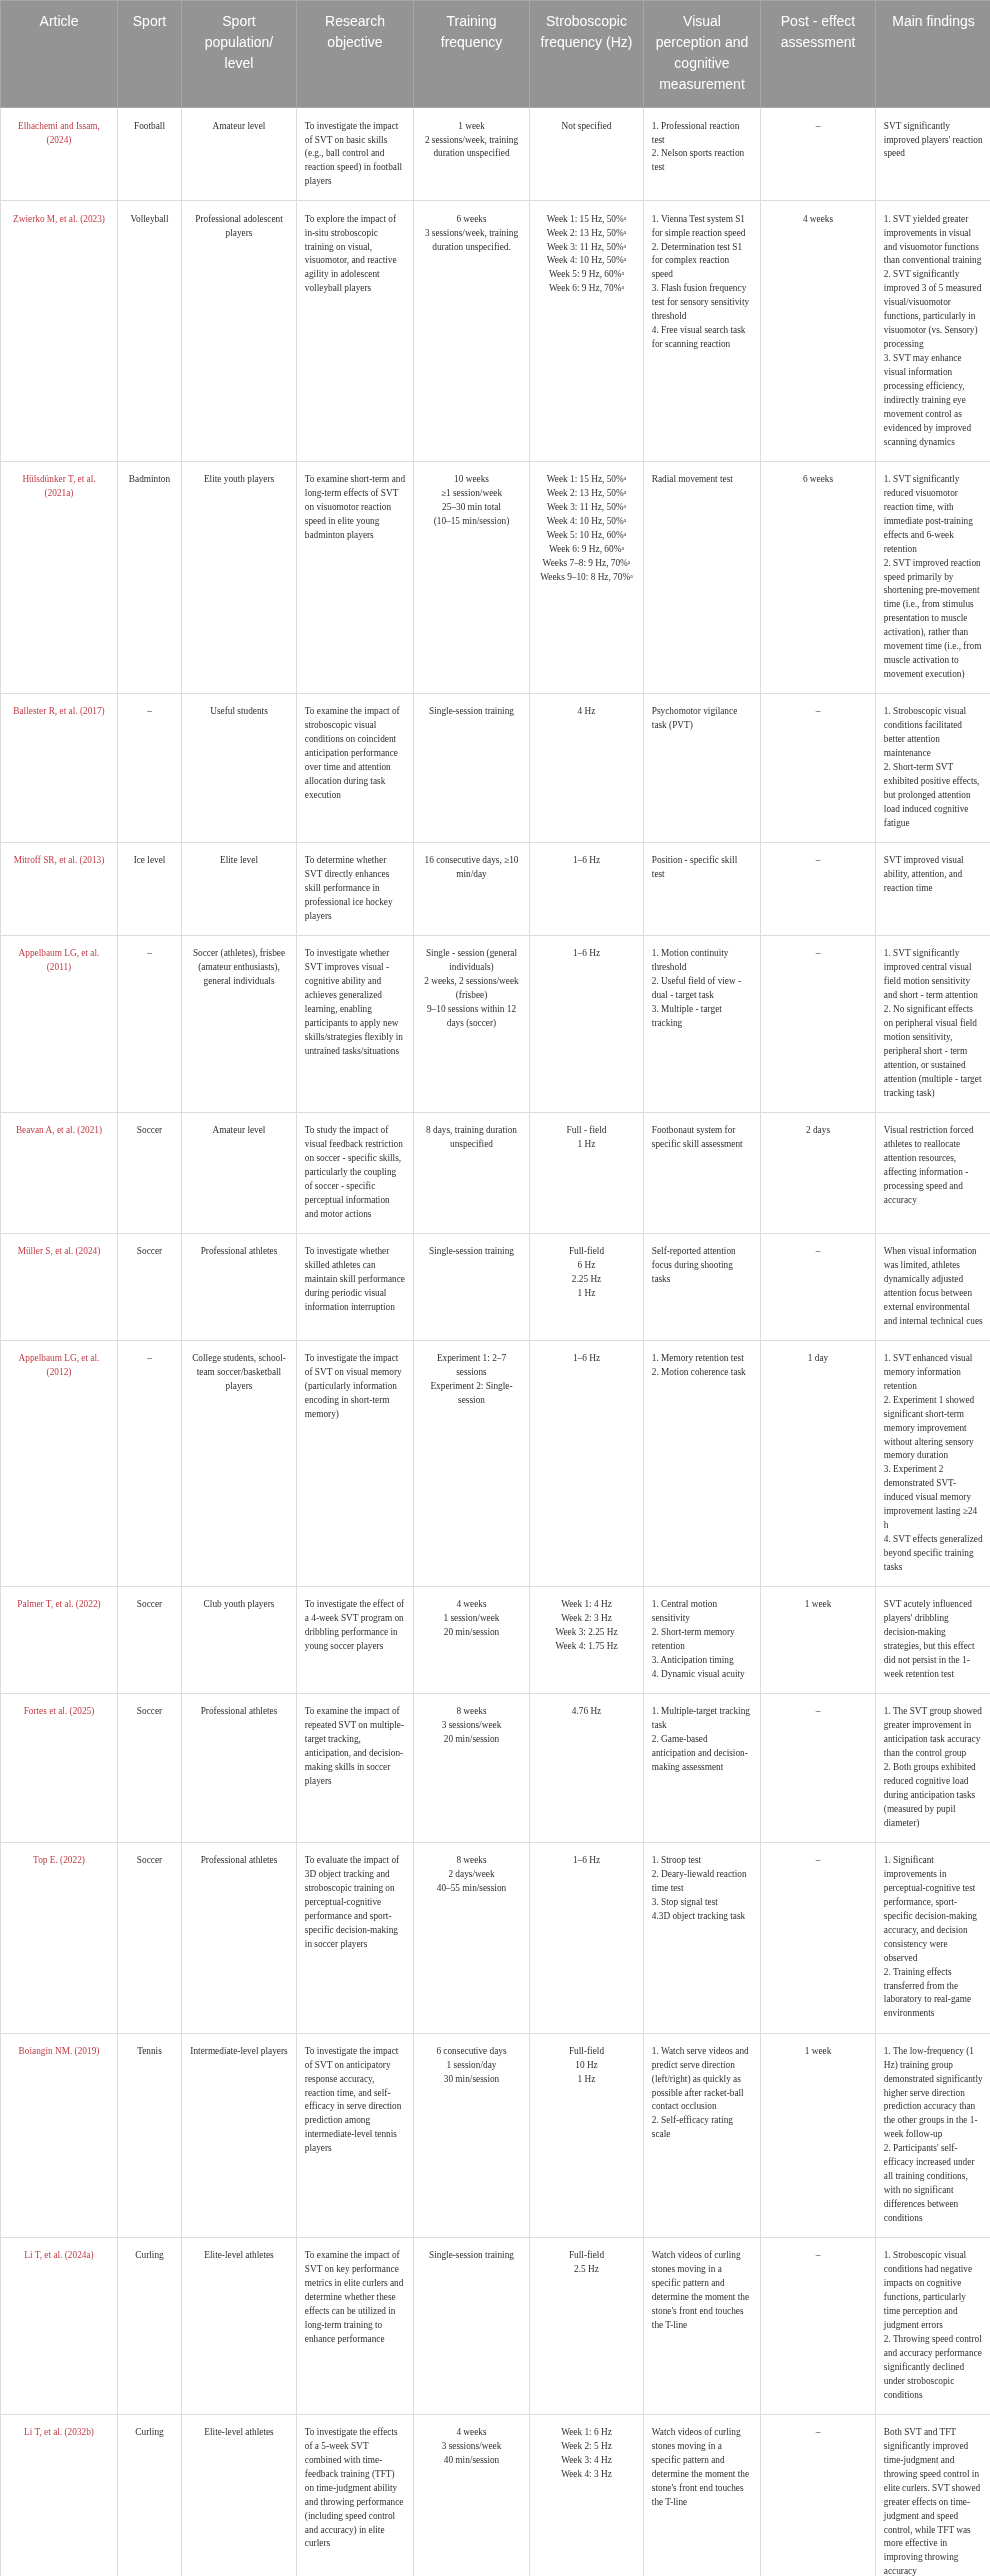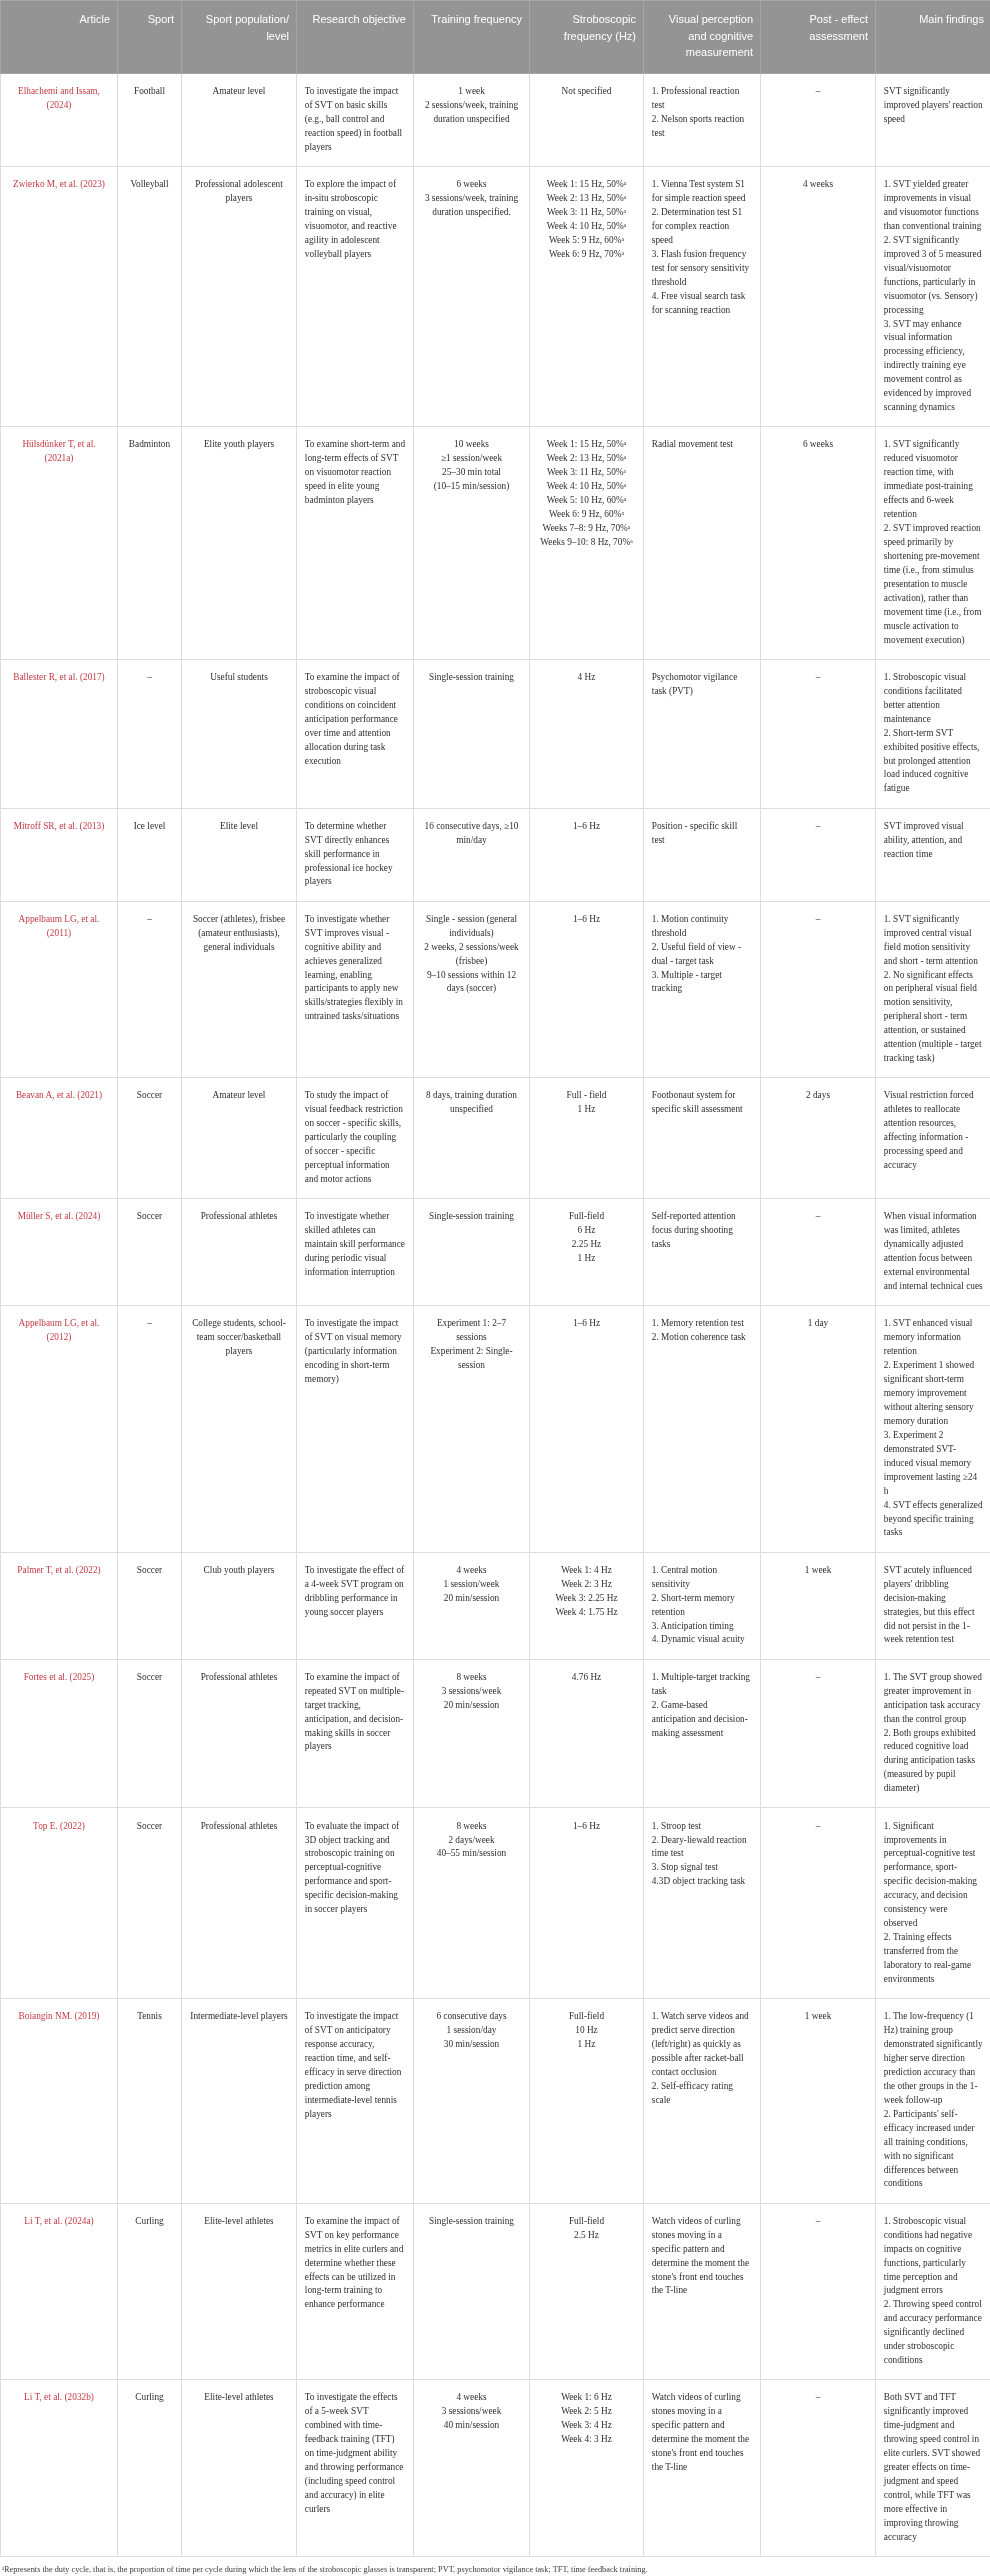--- a/index.html
+++ b/index.html
@@ -27,24 +27,24 @@
   col.c-training{width:116px;}
   col.c-strobe{width:114px;}
   col.c-visual{width:117px;}
   col.c-post{width:115px;}
   col.c-findings{width:116px;}
   thead th{
     background:var(--header-bg);
     color:#ffffff;
     font-family:"Liberation Sans","DejaVu Sans",sans-serif;
     font-weight:400;
-    font-size:11px;
+    font-size:14px;
     line-height:1.5;
     padding:10.4px 7px 12px 7px;
-    text-align:right;
+    text-align:center;
     vertical-align:top;
     border:0.9px solid #a6a6a6;
   }
   tbody td{
     border:0.9px solid var(--border);
     vertical-align:top;
     padding:11.2px 7.8px;
     font-size:9.3px;
     line-height:1.5;
     white-space:pre-line;

